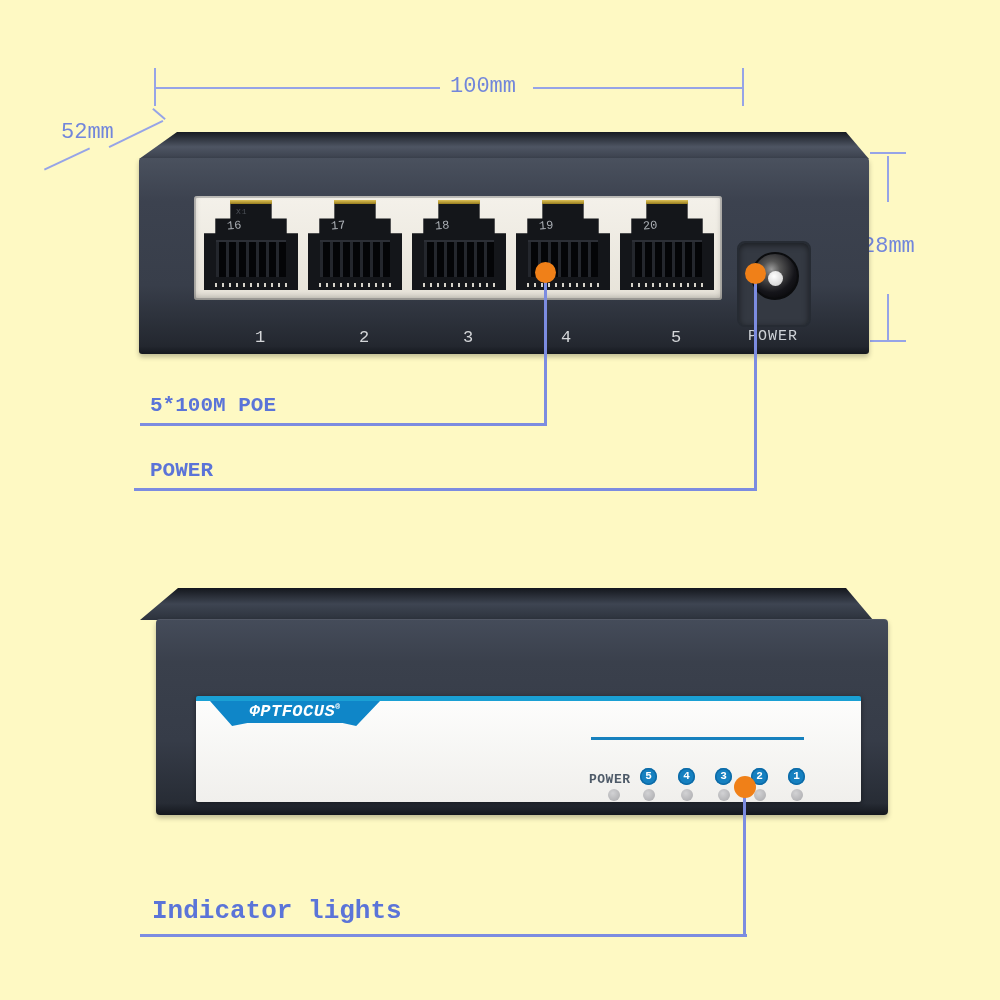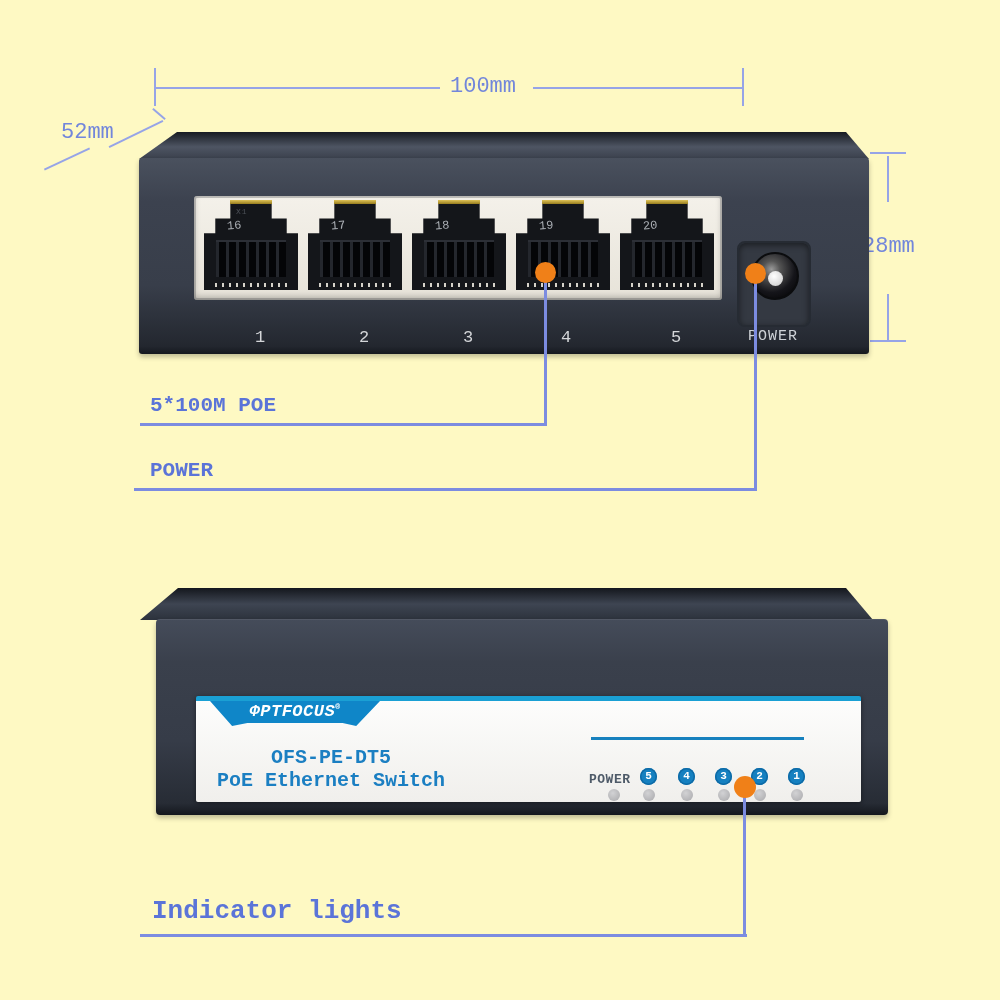--- a/index.html
+++ b/index.html
@@ -166,24 +166,20 @@
   <div class="callout" style="left:150px;top:459px;">POWER</div>
   <div class="dot" style="left:745px;top:263px;width:21px;height:21px;"></div>
 
   <div id="front-device">
     <div id="front-top"></div>
     <div id="front-front">
       <div id="face-panel">
         <div id="logo-badge">
           <div id="logo-text"><span>Φ</span><span>PTFOCUS</span><sup>®</sup></div>
         </div>
-        <div id="model-block">
-          <div id="model-line1">OFS-PE-DT5</div>
-          <div id="model-line2">PoE Ethernet Switch</div>
-        </div>
         <div id="led-line"></div>
         <span id="led-power-label">POWER</span>
         <span class="ledc" style="left:444px;">5</span>
         <span class="ledc" style="left:482px;">4</span>
         <span class="ledc" style="left:519px;">3</span>
         <span class="ledc" style="left:555px;">2</span>
         <span class="ledc" style="left:592px;">1</span>
         <span class="ledd" style="left:412px;"></span>
         <span class="ledd" style="left:447px;"></span>
         <span class="ledd" style="left:485px;"></span>

